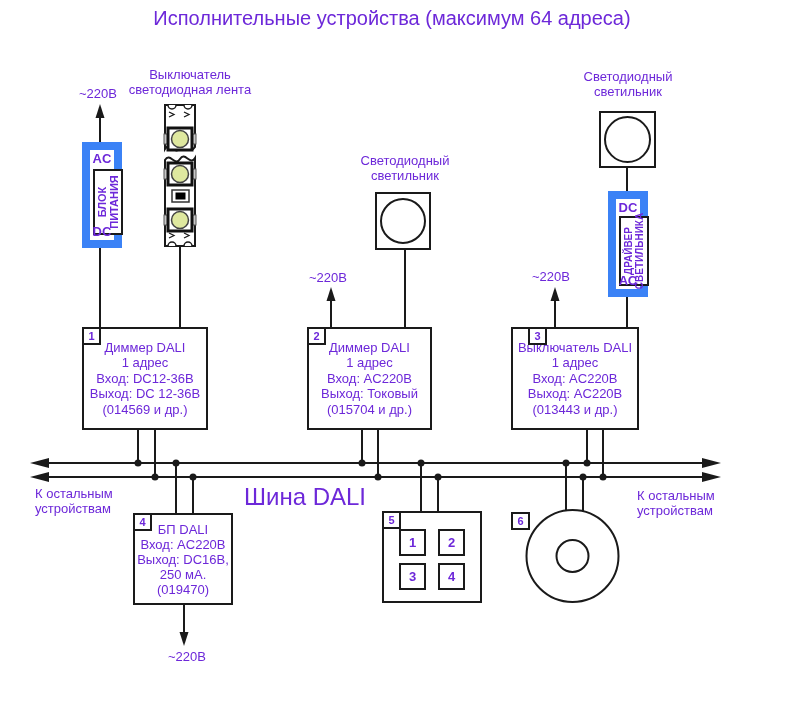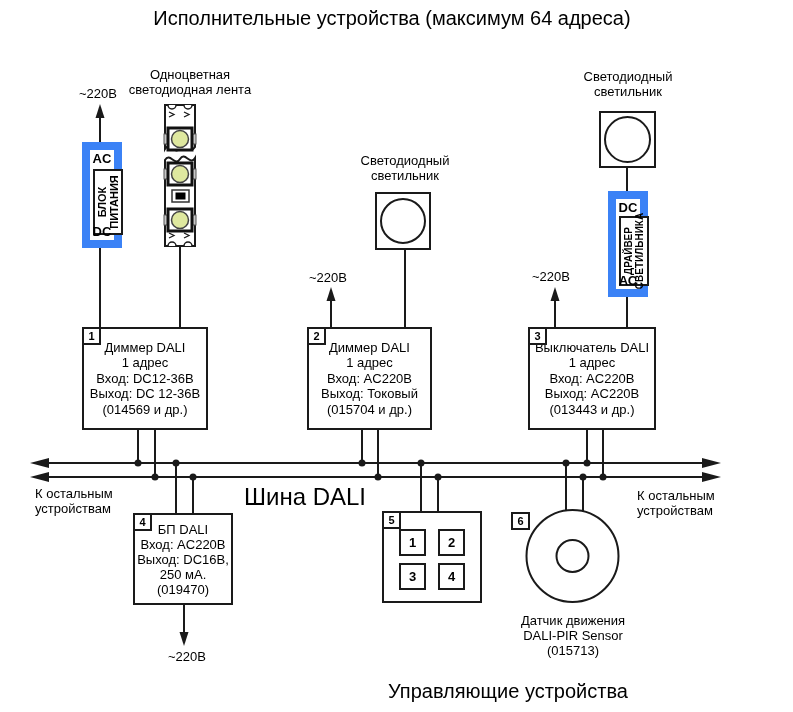--- a/index.html
+++ b/index.html
@@ -1,18 +1,18 @@
 <!DOCTYPE html>
 <html><head>
 <meta charset="utf-8">
 <style>
   html,body{margin:0;padding:0;background:#fff;}
   #stage{
     position:relative;width:793px;height:712px;background:#fff;
-    font-family:"Liberation Sans",sans-serif;color:#000000;overflow:hidden;
+    font-family:"Liberation Sans",sans-serif;color:#6d28d9;overflow:hidden;
   }
   #wiring{position:absolute;left:0;top:0;}
   .abs{position:absolute;}
   .ctr{transform:translateX(-50%);text-align:center;white-space:nowrap;}
   .title{font-size:20px;}
   .lbl{font-size:13px;line-height:15px;}
   .volt{font-size:13px;text-align:center;}
   .buslbl{font-size:24px;}
   .block{
     position:absolute;box-sizing:border-box;border:2px solid #1a1a1a;background:#fff;
@@ -148,29 +148,28 @@
       <circle cx="155" cy="477" r="3.5"></circle>
         <circle cx="193" cy="477" r="3.5"></circle>
       <circle cx="378" cy="477" r="3.5"></circle>
         <circle cx="438" cy="477" r="3.5"></circle>
       <circle cx="583" cy="477" r="3.5"></circle>
         <circle cx="603" cy="477" r="3.5"></circle>
     </g>
   </svg>
 
   <div class="abs ctr title" style="left:392px;top:7px;">Исполнительные устройства (максимум 64 адреса)</div>
-  <div class="abs ctr title" style="left:508px;top:680px;">Управляющие устройства</div>
 
   <div class="abs ctr volt" style="left:98px;top:86px;">~220В</div>
   <div class="abs ctr volt" style="left:328px;top:270px;">~220В</div>
   <div class="abs ctr volt" style="left:551px;top:269px;">~220В</div>
   <div class="abs ctr volt" style="left:187px;top:649px;">~220В</div>
 
   <div class="abs ctr lbl" style="left:190px;top:67px;">
-    <div>Одноцветная</div>
+    <div>Выключатель</div>
     <div>светодиодная лента</div>
   </div>
   <div class="abs ctr lbl" style="left:405px;top:153px;">
     <div>Светодиодный</div>
     <div>светильник</div>
   </div>
   <div class="abs ctr lbl" style="left:628px;top:69px;">
     <div>Светодиодный</div>
     <div>светильник</div>
   </div>
@@ -215,21 +214,21 @@
 
   <div class="block" style="left:307px;top:327px;width:125px;height:103px;">
     <div>Диммер DALI</div>
     <div>1 адрес</div>
     <div>Вход: AC220В</div>
     <div>Выход: Токовый</div>
     <div>(015704 и др.)</div>
   </div>
   <div class="numbox" style="left:307px;top:327px;">2</div>
 
-  <div class="block" style="left:528px;top:327px;width:128px;height:103px;">
+  <div class="block" style="left:511px;top:327px;width:128px;height:103px;">
     <div>Выключатель DALI</div>
     <div>1 адрес</div>
     <div>Вход: AC220В</div>
     <div>Выход: AC220В</div>
     <div>(013443 и др.)</div>
   </div>
   <div class="numbox" style="left:528px;top:327px;">3</div>
 
   <div class="abs ctr buslbl" style="left:305px;top:483px;">Шина DALI</div>
   <div class="abs lbl" style="left:35px;top:486px;">
@@ -251,19 +250,14 @@
   <div class="numbox" style="left:133px;top:513px;">4</div>
 
   <div class="block" style="left:382px;top:511px;width:100px;height:92px;"></div>
   <div class="pbtn" style="left:399px;top:529px;">1</div>
   <div class="pbtn" style="left:438px;top:529px;">2</div>
   <div class="pbtn" style="left:399px;top:563px;">3</div>
   <div class="pbtn" style="left:438px;top:563px;">4</div>
   <div class="numbox" style="left:382px;top:511px;">5</div>
 
   <div class="numbox" style="left:511px;top:512px;">6</div>
-  <div class="abs ctr lbl" style="left:573px;top:613px;">
-    <div>Датчик движения</div>
-    <div>DALI-PIR Sensor</div>
-    <div>(015713)</div>
-  </div>
 
 </div>
 
 </body></html>

